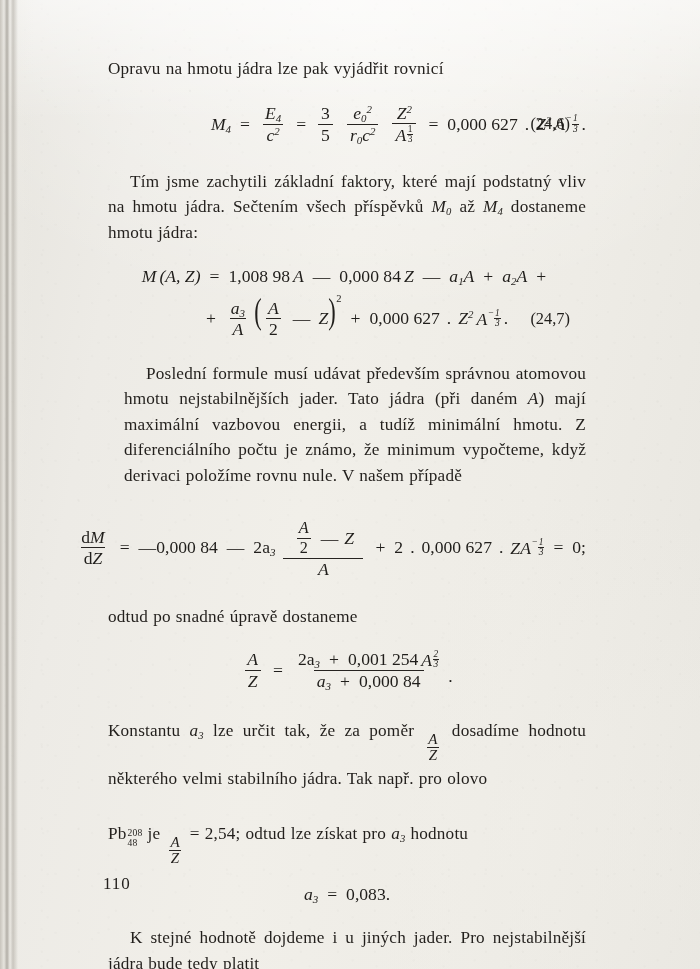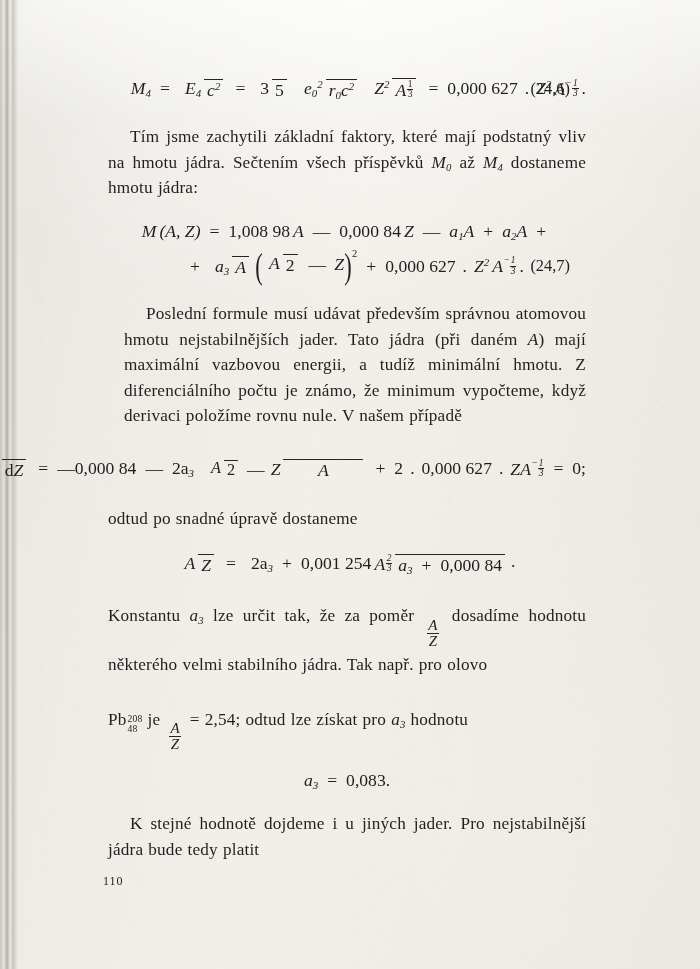--- a/index.html
+++ b/index.html
@@ -112,21 +112,21 @@
     white-space: nowrap;
   }
   .it { font-style: italic; }
   .op { margin: 0 6px; font-style: normal; }
   .opn { margin: 0 4px; font-style: normal; }
   .num { font-style: normal; }
 
   
   .frac {
     display: inline-flex;
-    flex-direction: row;
+    flex-direction: column;
     align-items: center;
     vertical-align: middle;
     margin: 0 3px;
     line-height: 1.05;
   }
   .frac > .n { padding: 0 3px 1px; }
   .frac > .d { padding: 1px 3px 0; border-top: 1.4px solid #262320; }
   .frac.small { font-size: 92%; }
 
   
@@ -184,35 +184,36 @@
     position: relative;
     top: -3px;
   }
 
   .eqblock { margin: 0; }
 
   #pagenum {
     position: absolute;
     left: 103px;
     top: 874px;
-    font-size: 12px;
+    font-size: 17px;
     letter-spacing: 1px;
     color: #24211e;
   }
 </style>
 </head>
 <body>
 
 <div id="page">
   <div id="grain"></div>
   <div id="topglow"></div>
   <div id="gutter"></div>
 
   <div id="content">
 
+    <p class="para">Opravu na hmotu jádra lze pak vyjádřit rovnicí</p>
 
     <div class="eqrow eqblock" style="margin-top:22px;justify-content:flex-end;">
       <span class="eq">
         <span class="it"><span>M</span><sub>4</sub></span>
         <span class="op">=</span>
         <span class="frac">
           <span class="n it"><span>E</span><sub>4</sub></span>
           <span class="d it"><span>c</span><sup>2</sup></span>
         </span>
         <span class="op">=</span>

